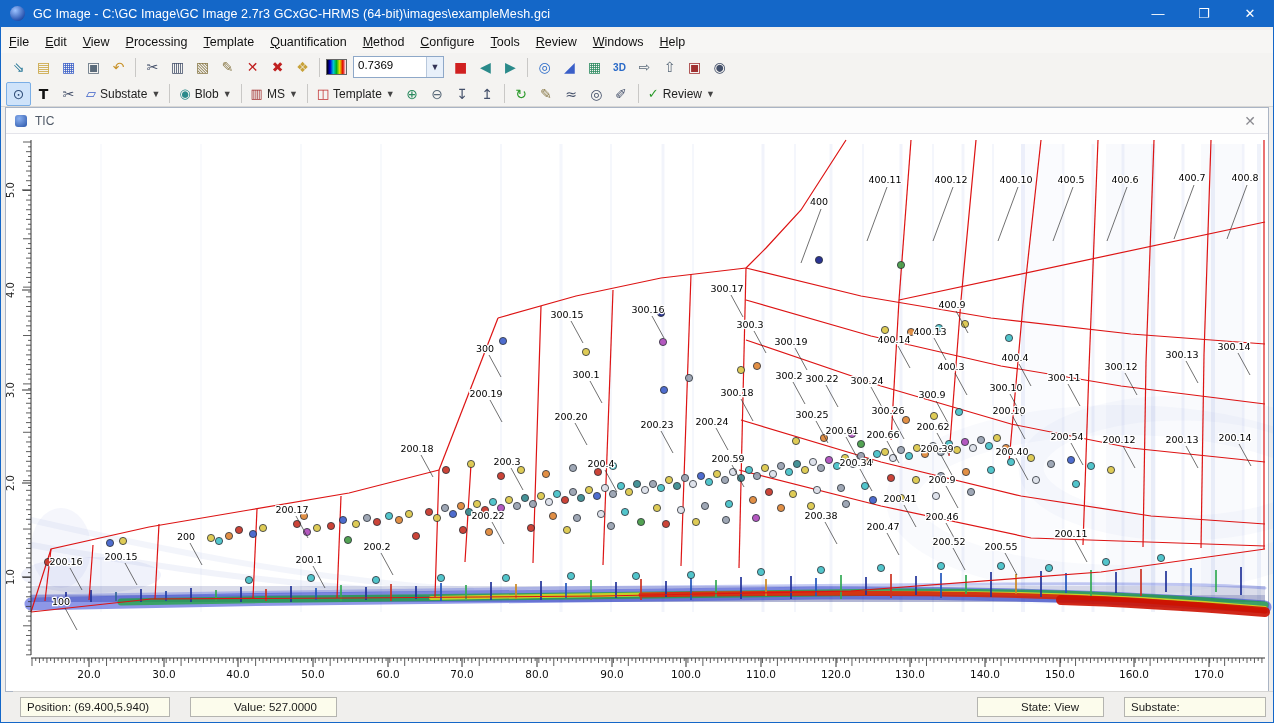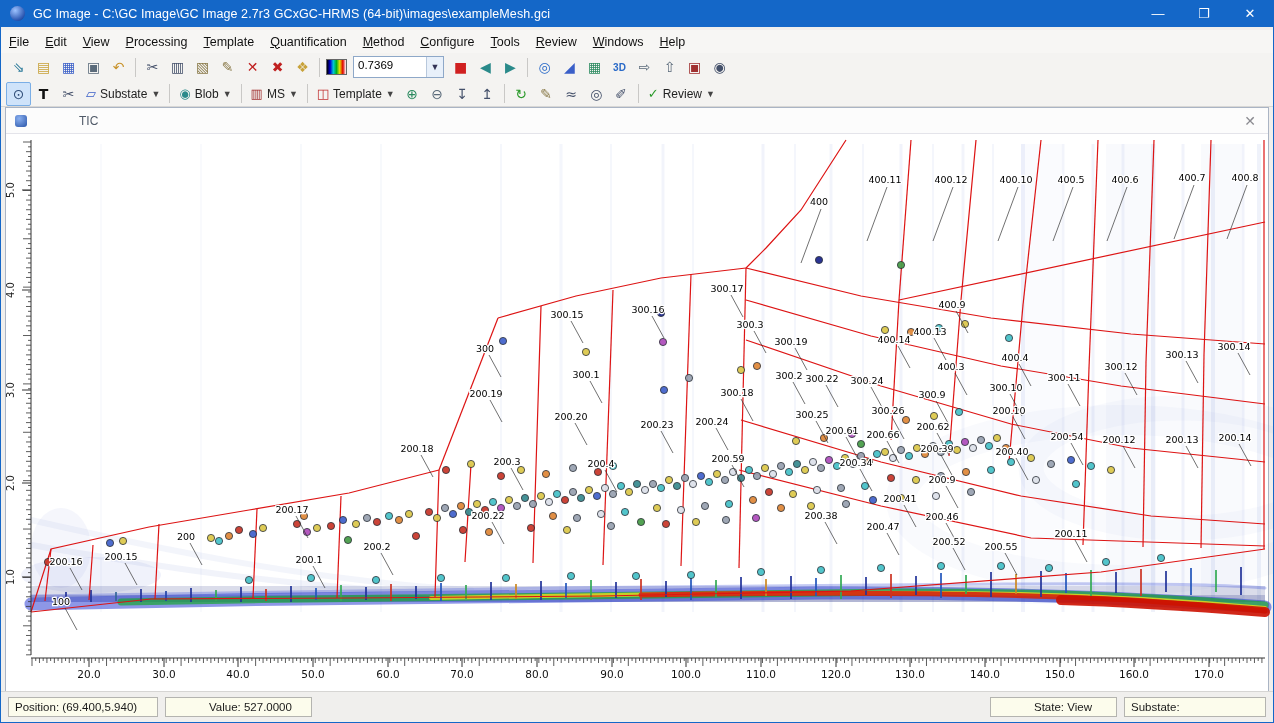--- a/index.html
+++ b/index.html
@@ -33,28 +33,28 @@
   .combo input{border:none;outline:none;width:64px;height:16px;font-size:11.5px;padding:0 4px;font-family:"Liberation Sans",sans-serif;}
   .combo .arrow{width:16px;height:100%;background:#e8f0fa;border-left:1px solid #b8c8dc;display:flex;align-items:center;
         justify-content:center;font-size:9px;color:#335;}
   .tdrop{display:flex;align-items:center;height:22px;border:1px solid transparent;border-radius:2px;padding:0 4px;gap:4px;
          font-size:12px;color:#222;}
   .tdrop .dicon{font-family:"DejaVu Sans",sans-serif;font-size:13px;}
   .tdrop .darr{font-size:9px;color:#444;}
   .g3d{font-size:10px;font-weight:bold;font-family:"Liberation Sans",sans-serif;}
   
   #ticwin{position:absolute;left:4px;top:107px;right:4px;bottom:30px;background:#fff;border:1px solid #aab4c4;}
-  #tichdr{height:25px;background:#fcfcfc;border-bottom:1px solid #e4e4ea;display:flex;align-items:center;gap:44px;}
+  #tichdr{height:25px;background:#fcfcfc;border-bottom:1px solid #e4e4ea;display:flex;align-items:center;}
   #ticicon{width:12px;height:12px;border-radius:3px;margin:0 8px 0 9px;
            background:radial-gradient(circle at 35% 30%,#8ab0f0,#2a55a8);}
   #tictitle{font-size:12px;color:#505a68;}
   #ticclose{margin-left:auto;margin-right:12px;color:#8a8a90;font-size:14px;}
   
-  #statusbar{position:absolute;left:0;bottom:0;right:0;height:30px;background:#f0efed;border-top:1px solid #d6d5d3;
-             display:flex;align-items:center;padding:0 7px;gap:7px;font-size:11.5px;color:#1a1a1a;}
+  #statusbar{position:absolute;left:12px;bottom:0;right:0;height:30px;background:#f0efed;border-top:1px solid #d6d5d3;
+             display:flex;align-items:center;padding:0 7px;gap:20px;font-size:11.5px;color:#1a1a1a;}
   .sfield{border:1px solid #b4b4b0;background:#fcfcec;padding:3px 6px;white-space:nowrap;}
   #f-pos{width:136px;} #f-val{width:96px;padding-left:43px;} #f-state{width:76px;padding-left:43px;} #f-sub{width:128px;}
   .spacer{flex:1;}
   
   #plotsvg{position:absolute;left:0;top:0;width:1274px;height:723px;pointer-events:none;z-index:40;}
 </style>
 </head>
 <body>
 
 <div id="app">

